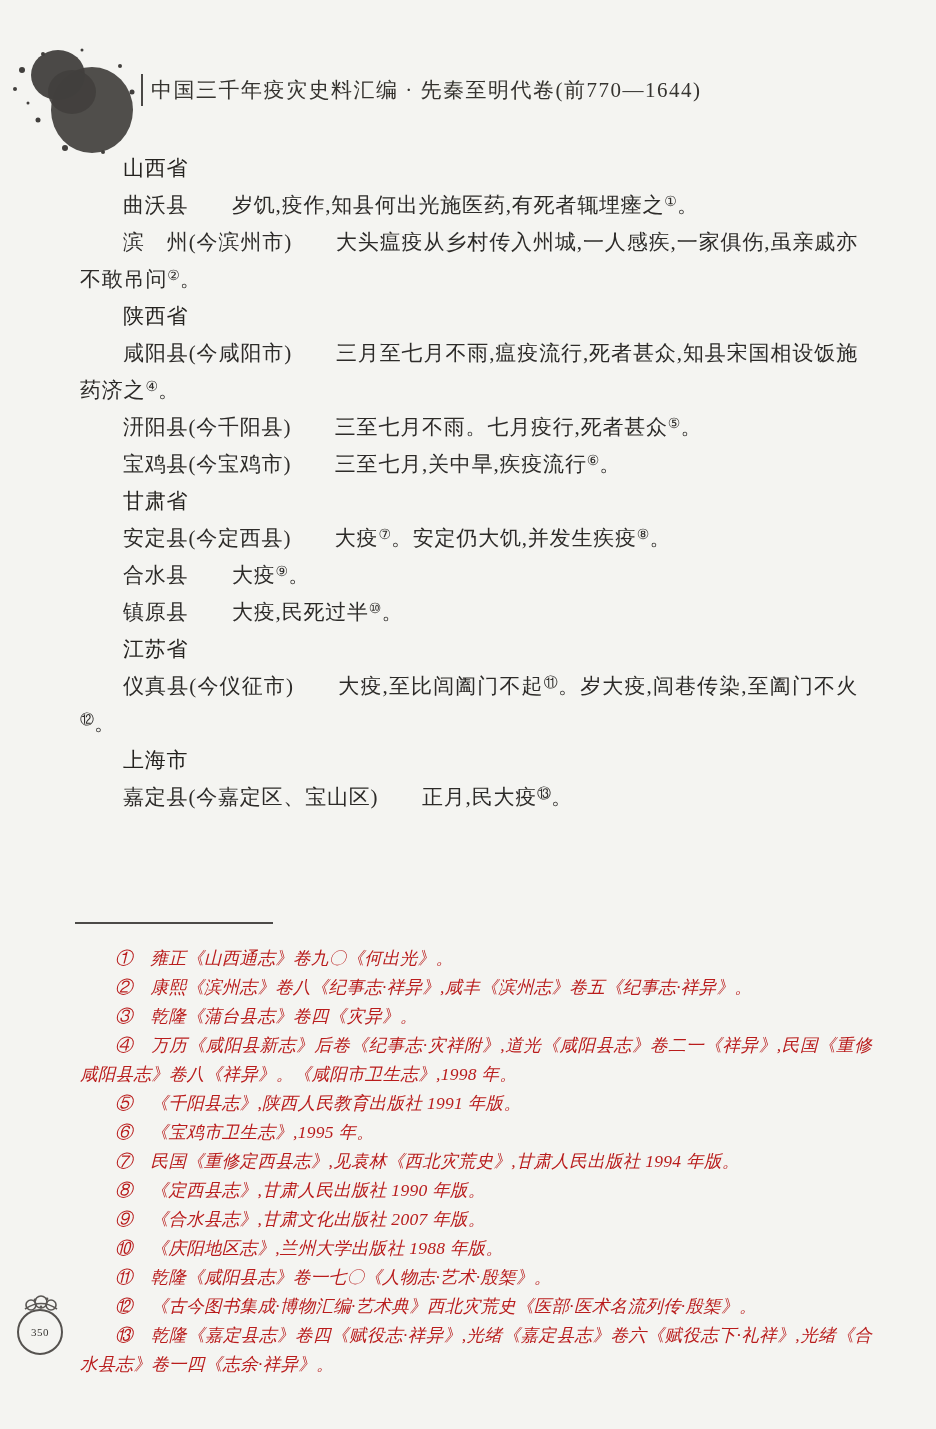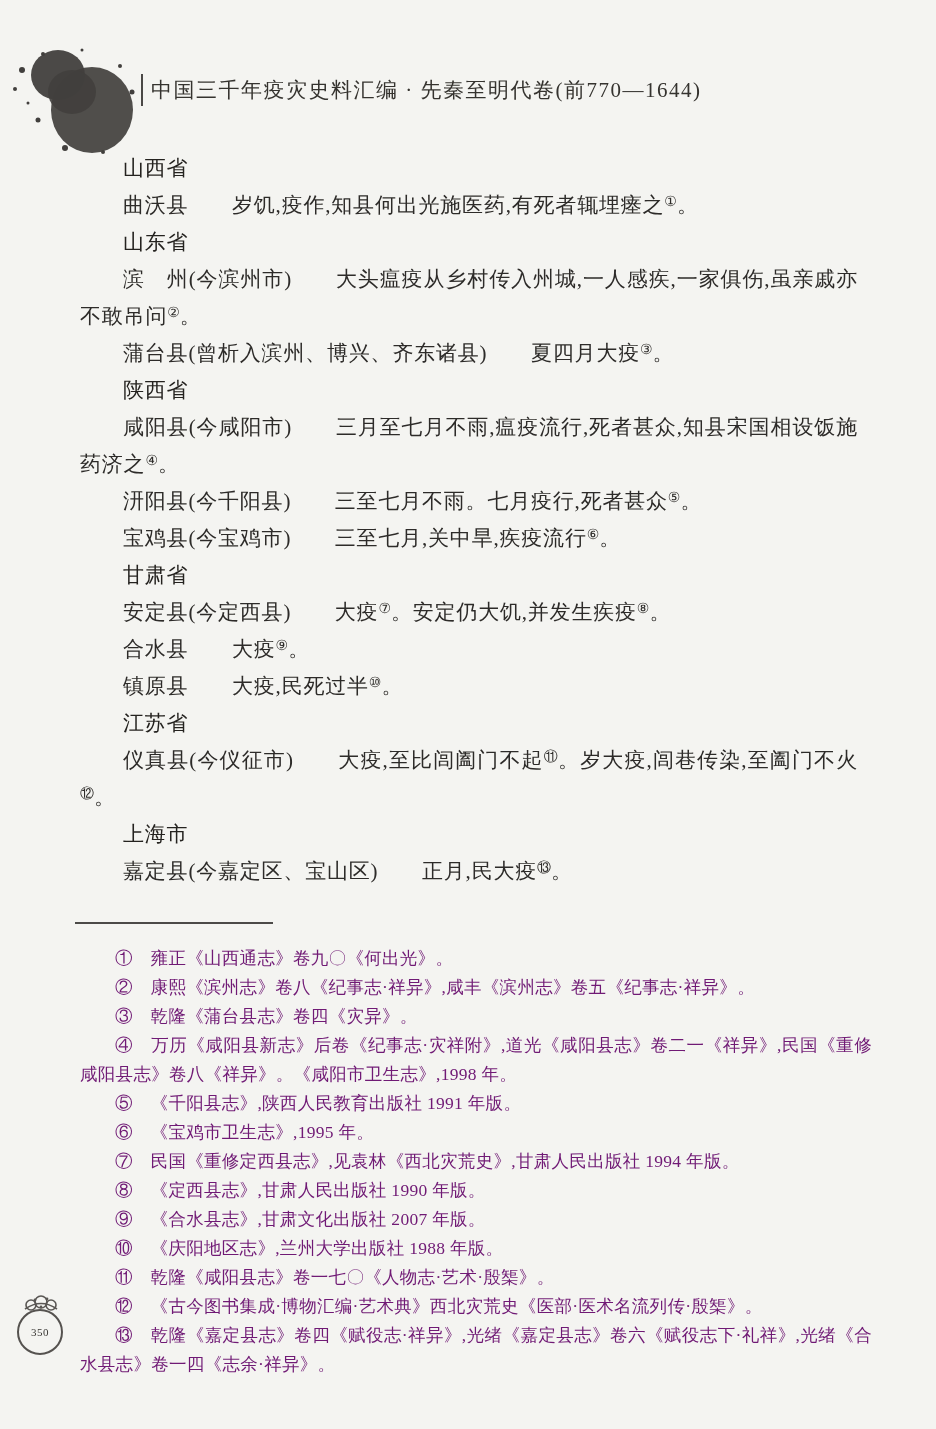--- a/index.html
+++ b/index.html
@@ -36,21 +36,21 @@
     font-size:14px; vertical-align:6px; line-height:0; letter-spacing:0;
   }
   
   .footnote-rule {
     position:absolute; left:75px; top:922px;
     width:198px; height:2px; background:#4c4a48;
   }
   .footnotes {
     position:absolute; left:80px; top:944px; width:792px;
     font-size:17.5px; line-height:29px; letter-spacing:0.3px;
-    text-align:justify; color:#701a75;
+    text-align:justify; color:#b91c1c;font-style:italic;
   }
   .footnotes p { text-indent:35px; }
   
   .page-badge { position:absolute; left:14px; top:1294px; width:54px; height:62px; }
   .page-badge .ornament { position:absolute; left:7px; top:0; }
   .page-badge .circle {
     position:absolute; left:3px; top:15px;
     width:46px; height:46px; border:2px solid #55524f; border-radius:50%;
     display:flex; align-items:center; justify-content:center;
     font-size:11px; color:#3a3835; letter-spacing:0.5px;
@@ -80,23 +80,21 @@
         <circle cx="74" cy="2" r="1.5"></circle>
       </g>
     </svg>
     <div class="header-rule"></div>
     <div class="header-title">中国三千年疫灾史料汇编 · 先秦至明代卷(前770—1644)</div>
   </div>
 
   <div class="body-text">
       <p class="province">山西省</p>
       <p class="entry">曲沃县　　岁饥,疫作,知县何出光施医药,有死者辄埋瘗之<sup>①</sup>。</p>
-      <p class="province">山东省</p>
       <p class="entry">滨　州(今滨州市)　　大头瘟疫从乡村传入州城,一人感疾,一家俱伤,虽亲戚亦不敢吊问<sup>②</sup>。</p>
-      <p class="entry">蒲台县(曾析入滨州、博兴、齐东诸县)　　夏四月大疫<sup>③</sup>。</p>
       <p class="province">陕西省</p>
       <p class="entry">咸阳县(今咸阳市)　　三月至七月不雨,瘟疫流行,死者甚众,知县宋国相设饭施药济之<sup>④</sup>。</p>
       <p class="entry">汧阳县(今千阳县)　　三至七月不雨。七月疫行,死者甚众<sup>⑤</sup>。</p>
       <p class="entry">宝鸡县(今宝鸡市)　　三至七月,关中旱,疾疫流行<sup>⑥</sup>。</p>
       <p class="province">甘肃省</p>
       <p class="entry">安定县(今定西县)　　大疫<sup>⑦</sup>。安定仍大饥,并发生疾疫<sup>⑧</sup>。</p>
       <p class="entry">合水县　　大疫<sup>⑨</sup>。</p>
       <p class="entry">镇原县　　大疫,民死过半<sup>⑩</sup>。</p>
       <p class="province">江苏省</p>
       <p class="entry">仪真县(今仪征市)　　大疫,至比闾阖门不起<sup>⑪</sup>。岁大疫,闾巷传染,至阖门不火<sup>⑫</sup>。</p>

